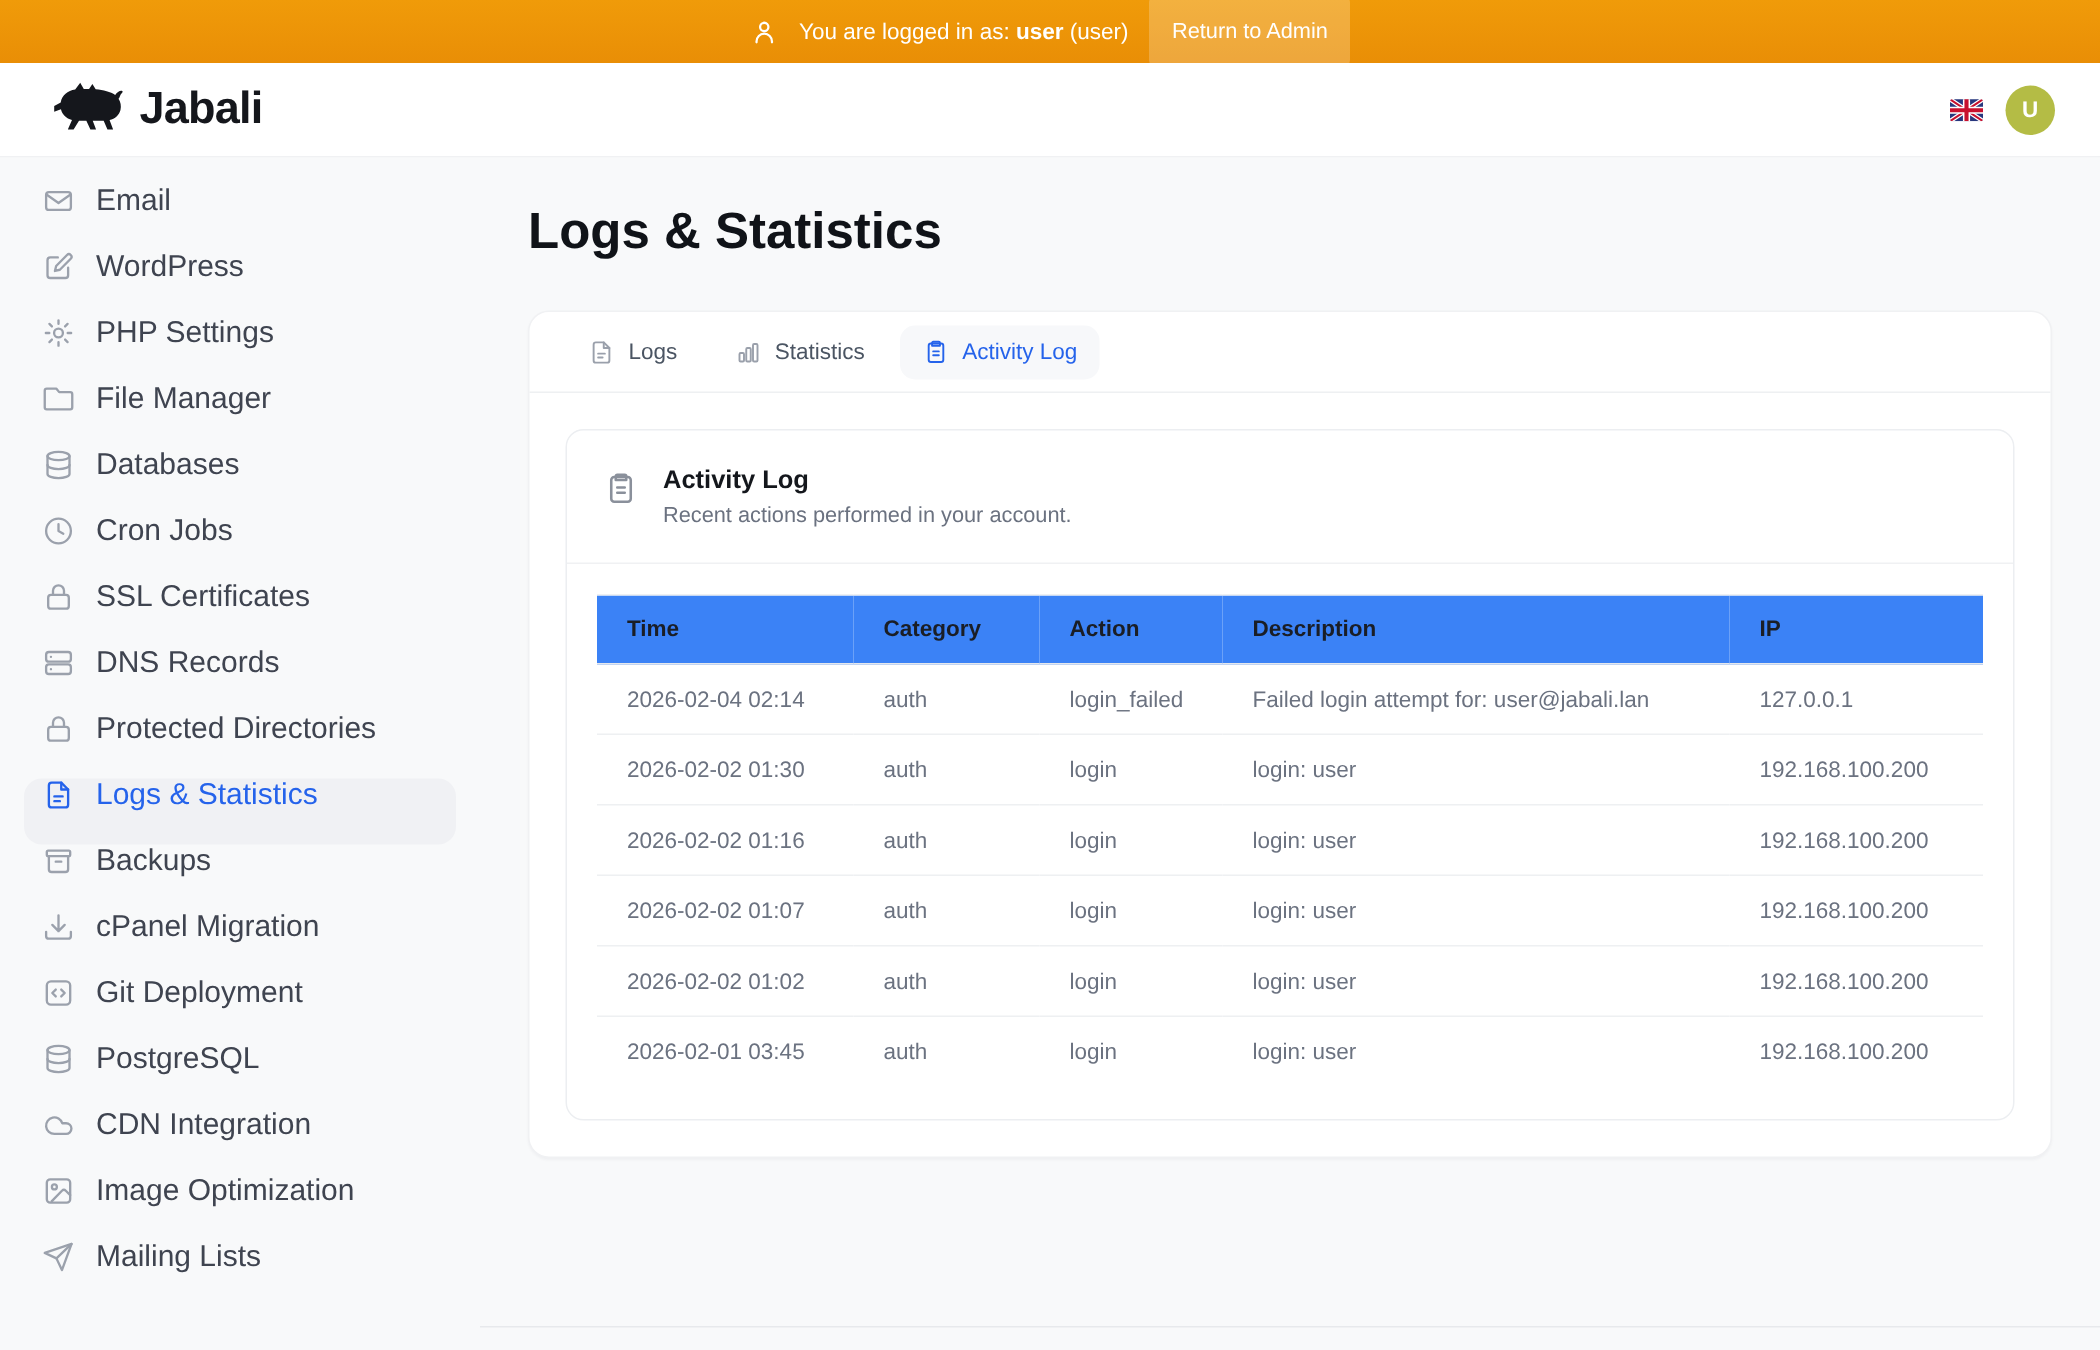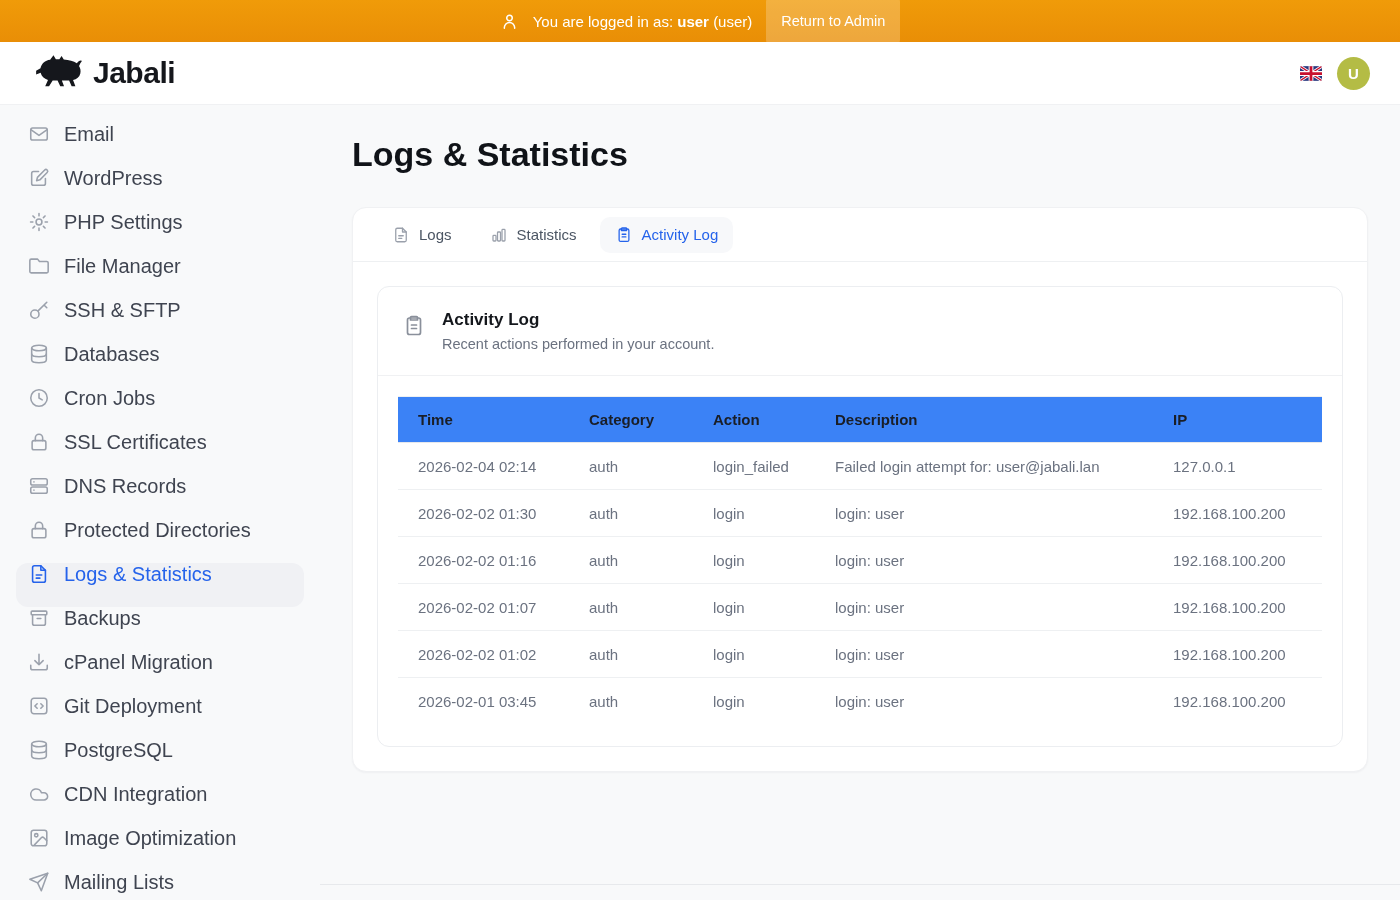--- a/index.html
+++ b/index.html
@@ -163,29 +163,20 @@
         </span>
         <span class="slabel">PHP Settings</span>
       </div>
       <div class="side-item">
         <span class="sicon">
           <svg viewBox="0 0 24 24" fill="none" stroke="currentColor" stroke-width="1.7" stroke-linecap="round" stroke-linejoin="round">
             <path d="M3.5 19.5h17a1.5 1.5 0 0 0 1.5-1.5V8.5A1.5 1.5 0 0 0 20.5 7h-8l-2-2.5H3.5A1.5 1.5 0 0 0 2 6v12a1.5 1.5 0 0 0 1.5 1.5Z"></path>
           </svg>
         </span>
         <span class="slabel">File Manager</span>
-      </div>
-      <div class="side-item">
-        <span class="sicon">
-          <svg viewBox="0 0 24 24" fill="none" stroke="currentColor" stroke-width="1.7" stroke-linecap="round" stroke-linejoin="round">
-            <circle cx="7.5" cy="16.5" r="4.5"></circle>
-            <path d="m11 13 9.5-9.5M17.5 6.5l3 3"></path>
-          </svg>
-        </span>
-        <span class="slabel">SSH &amp; SFTP</span>
       </div>
       <div class="side-item">
         <span class="sicon">
           <svg viewBox="0 0 24 24" fill="none" stroke="currentColor" stroke-width="1.7" stroke-linecap="round" stroke-linejoin="round">
             <ellipse cx="12" cy="5.5" rx="8" ry="3"></ellipse>
             <path d="M4 5.5v13c0 1.7 3.6 3 8 3s8-1.3 8-3v-13"></path>
             <path d="M4 12c0 1.7 3.6 3 8 3s8-1.3 8-3"></path>
           </svg>
         </span>
         <span class="slabel">Databases</span>

